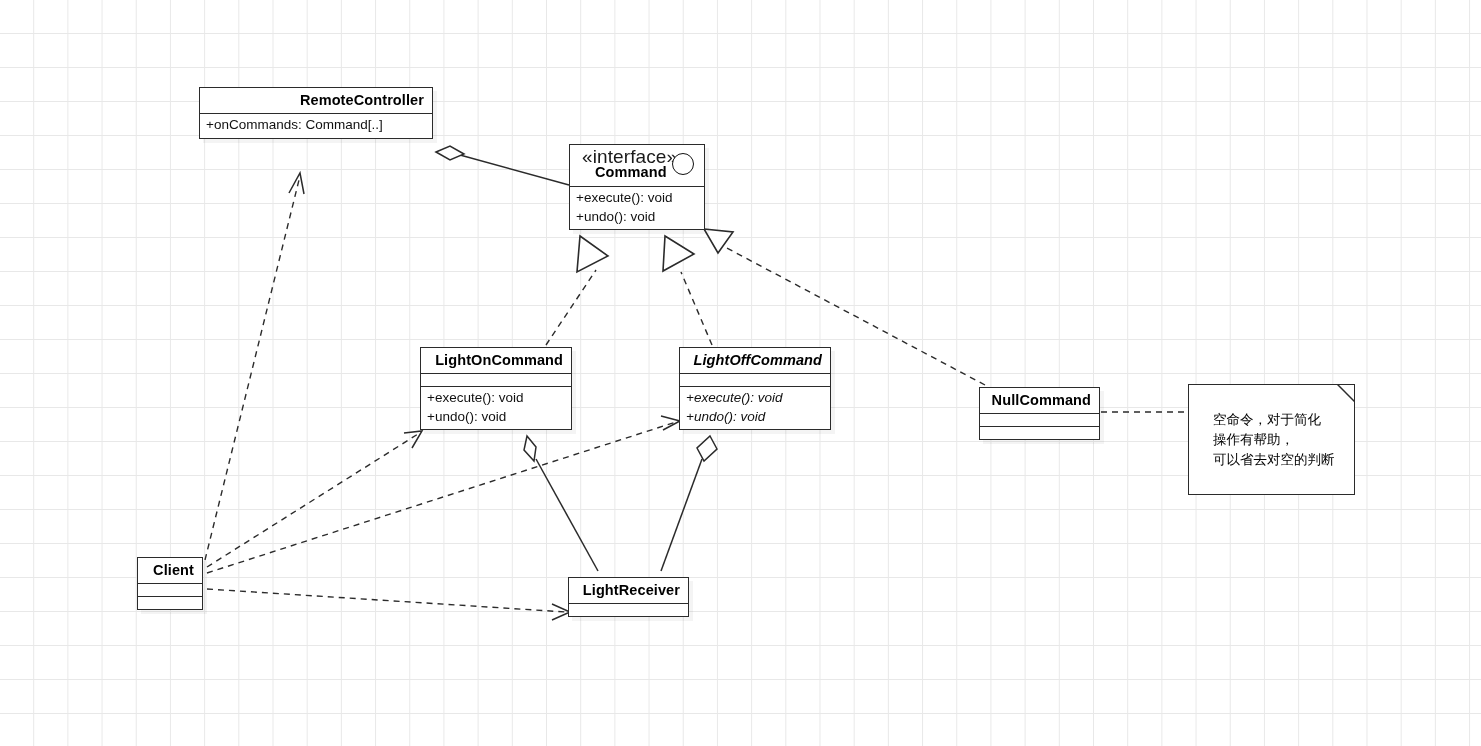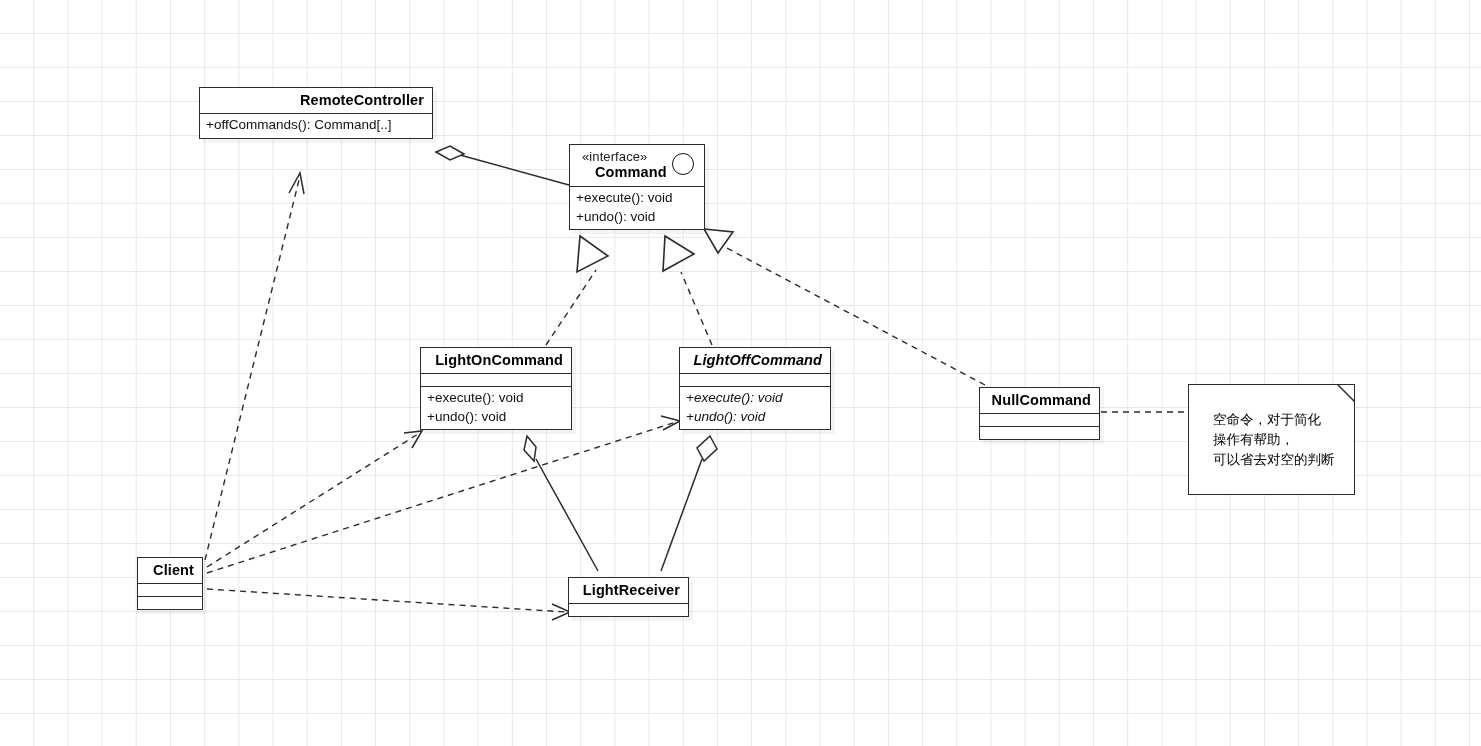--- a/index.html
+++ b/index.html
@@ -46,21 +46,21 @@
     white-space: nowrap;
   }
   .cls-title.iface {
     text-align: left;
     padding-left: 12px;
     position: relative;
   }
   .stereo {
     display: block;
     font-weight: normal;
-    font-size: 13px;
+    font-size: 19px;
     line-height: 15px;
     color: #1a1a1a;
   }
   .iface-name {
     display: block;
     font-weight: bold;
     font-size: 14.5px;
     line-height: 17px;
     margin-left: 13px;
   }
@@ -167,21 +167,21 @@
       <polyline points="552,604 570,612 552,620" fill="none" stroke="#2b2b2b" stroke-width="1.5"></polyline>
     </g>
 
     <g>
       <line x1="1101" y1="412" x2="1188" y2="412" stroke="#2b2b2b" stroke-width="1.4" stroke-dasharray="6,5"></line>
     </g>
   </svg>
 
   <div class="uml-class" style="left:199px; top:87px; width:234px;">
     <div class="cls-title">RemoteController</div>
-    <div class="cls-compartment sep">+offCommands(): Command[..]</div>
+    <div class="cls-compartment sep">+onCommands: Command[..]</div>
   </div>
 
   <div class="uml-class" style="left:569px; top:144px; width:136px;">
     <div class="cls-title iface">
       <span class="stereo">«interface»</span>
       <span class="iface-name">Command</span>
       <span class="iface-circle"></span>
     </div>
     <div class="cls-compartment sep">
       <div>+execute(): void</div>

